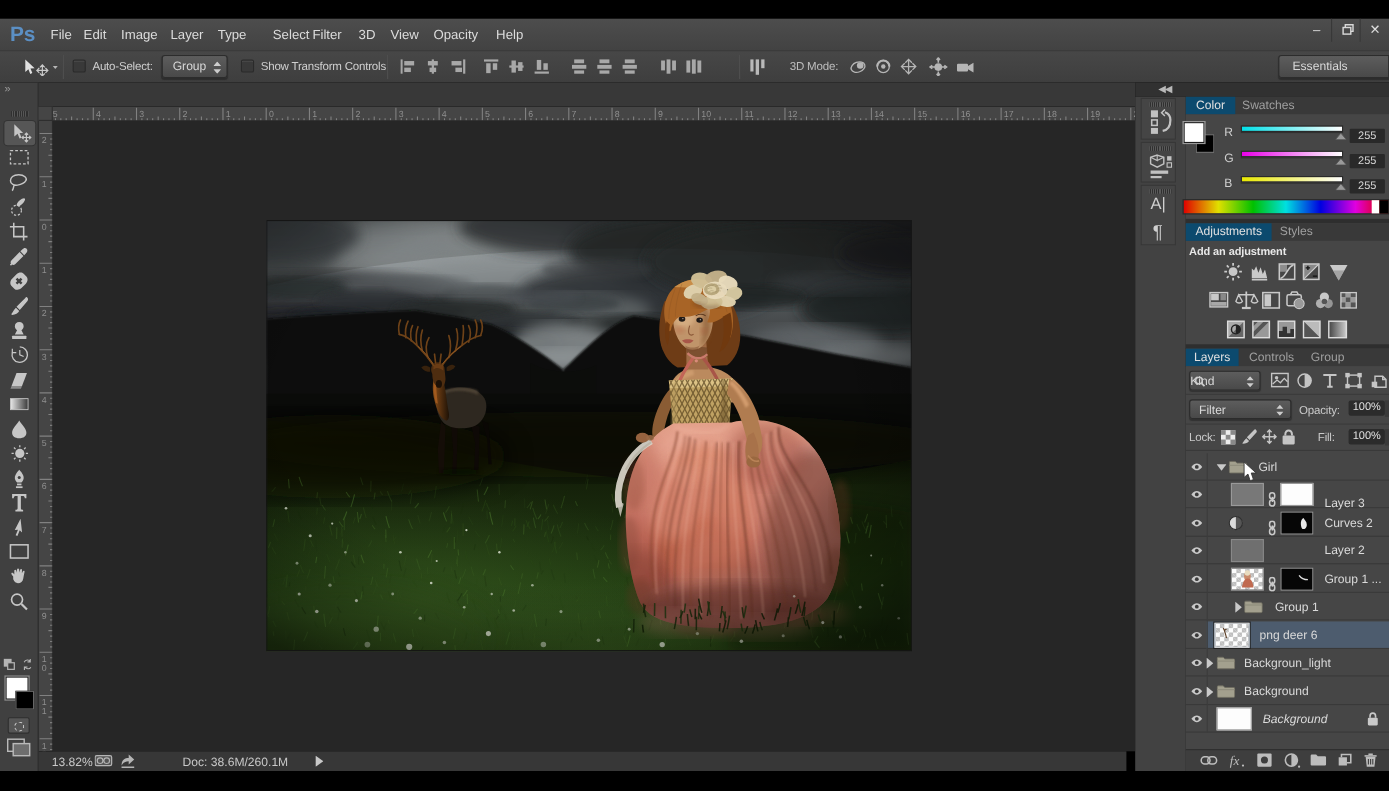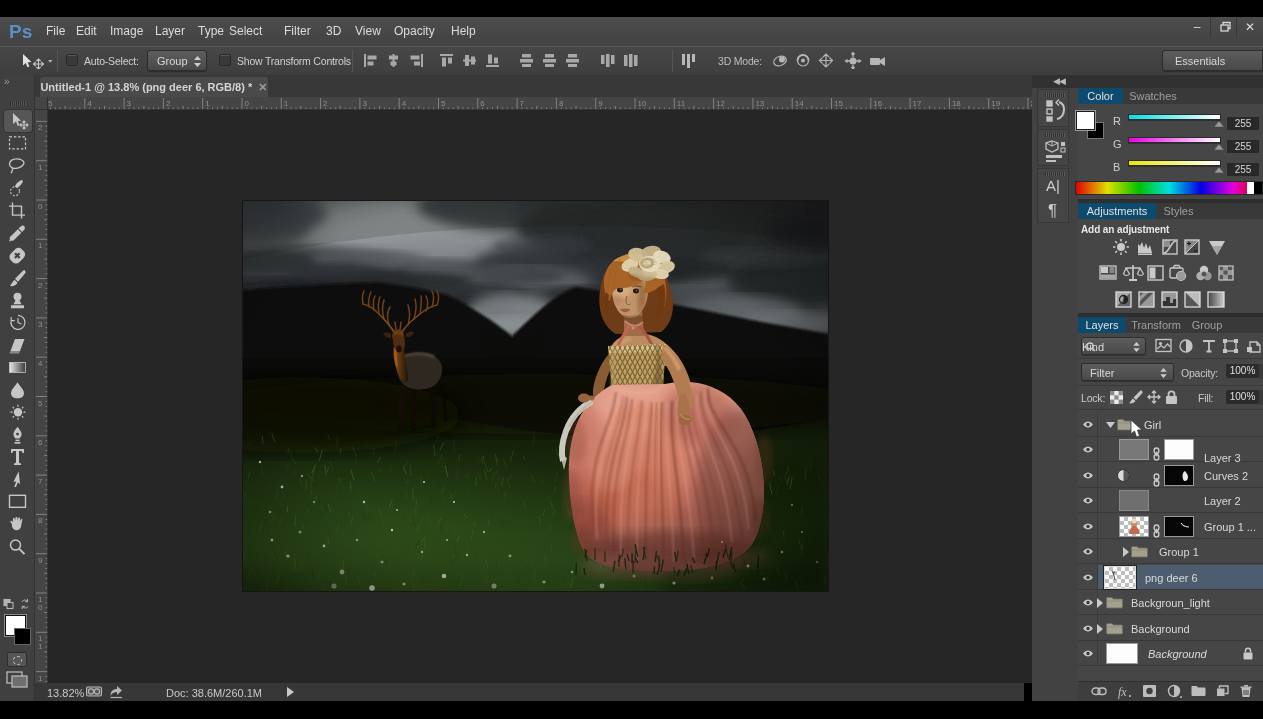--- a/index.html
+++ b/index.html
@@ -46,21 +46,21 @@
 </style></head><body>
 <div id="app">
 <div class="a" id="menubar"></div>
 <div class="a" id="pslogo">Ps</div>
 
 <div class="menu" style="left:46px">File</div>
 <div class="menu" style="left:76px">Edit</div>
 <div class="menu" style="left:110px">Image</div>
 <div class="menu" style="left:155px">Layer</div>
 <div class="menu" style="left:198px">Type</div>
-<div class="menu" style="left:229px">Select</div>
+<div class="menu" style="left:248px">Select</div>
 <div class="menu" style="left:284px">Filter</div>
 <div class="menu" style="left:326px">3D</div>
 <div class="menu" style="left:355px">View</div>
 <div class="menu" style="left:394px">Opacity</div>
 <div class="menu" style="left:451px">Help</div>
 
 <div class="winbtn" style="left:1184px;border-left:none">–</div>
 <div class="winbtn" style="left:1210px">
   <svg width="26" height="21" viewBox="0 0 26 21">
         <g fill="none" stroke="#d8d8d8" stroke-width="1.3">
@@ -285,21 +285,20 @@
 <div class="a" style="left:5px;top:615px;width:21px;height:21px;background:#fff;border:1px solid #111;box-shadow:0 0 0 1px #888"></div>
 <div class="a" style="left:14px;top:628px;width:17px;height:17px;background:#000;border:1px solid #666"></div>
 <div class="a" style="left:7px;top:652px;width:20px;height:15px;background:#565656;border:1px solid #2e2e2e;border-radius:2px">
       <div style="position:absolute;left:5px;top:2.5px;width:9px;height:9px;border-radius:50%;border:1.2px dashed #c9c9c9"></div>
     </div>
 <svg class="a" style="left:6px;top:671px" width="24" height="18" viewBox="0 0 24 18">
       <rect x="1" y="1" width="15" height="11" fill="none" stroke="#b9b9b9" stroke-width="1.3"></rect>
       <rect x="6" y="5" width="15" height="11" fill="#6e6e6e" stroke="#b9b9b9" stroke-width="1.3"></rect>
     </svg>
 <div class="a" id="tabbar"></div>
-<div class="a" id="doctab" style="left:40px;top:77px">Untitled-1 @ 13.8% (png deer 6, RGB/8) * &nbsp;<span style="color:#9a9a9a">✕</span></div>
 <svg class="a" style="left:35px;top:97px" width="997" height="13" viewBox="0 0 997 13">
       <rect width="997" height="13" fill="#454545"></rect>
       <path d="M10.5 1 V13 M15.4 10.5 V13 M20.3 10.5 V13 M25.2 10.5 V13 M30.1 9.0 V13 M35.1 10.5 V13 M40.0 10.5 V13 M44.9 10.5 V13 M49.8 1 V13 M54.7 10.5 V13 M59.6 10.5 V13 M64.5 10.5 V13 M69.5 9.0 V13 M74.4 10.5 V13 M79.3 10.5 V13 M84.2 10.5 V13 M89.1 1 V13 M94.0 10.5 V13 M98.9 10.5 V13 M103.8 10.5 V13 M108.8 9.0 V13 M113.7 10.5 V13 M118.6 10.5 V13 M123.5 10.5 V13 M128.4 1 V13 M133.3 10.5 V13 M138.2 10.5 V13 M143.1 10.5 V13 M148.1 9.0 V13 M153.0 10.5 V13 M157.9 10.5 V13 M162.8 10.5 V13 M167.7 1 V13 M172.6 10.5 V13 M177.5 10.5 V13 M182.4 10.5 V13 M187.3 9.0 V13 M192.3 10.5 V13 M197.2 10.5 V13 M202.1 10.5 V13 M207.0 1 V13 M211.9 10.5 V13 M216.8 10.5 V13 M221.7 10.5 V13 M226.7 9.0 V13 M231.6 10.5 V13 M236.5 10.5 V13 M241.4 10.5 V13 M246.3 1 V13 M251.2 10.5 V13 M256.1 10.5 V13 M261.0 10.5 V13 M265.9 9.0 V13 M270.9 10.5 V13 M275.8 10.5 V13 M280.7 10.5 V13 M285.6 1 V13 M290.5 10.5 V13 M295.4 10.5 V13 M300.3 10.5 V13 M305.2 9.0 V13 M310.2 10.5 V13 M315.1 10.5 V13 M320.0 10.5 V13 M324.9 1 V13 M329.8 10.5 V13 M334.7 10.5 V13 M339.6 10.5 V13 M344.5 9.0 V13 M349.5 10.5 V13 M354.4 10.5 V13 M359.3 10.5 V13 M364.2 1 V13 M369.1 10.5 V13 M374.0 10.5 V13 M378.9 10.5 V13 M383.8 9.0 V13 M388.8 10.5 V13 M393.7 10.5 V13 M398.6 10.5 V13 M403.5 1 V13 M408.4 10.5 V13 M413.3 10.5 V13 M418.2 10.5 V13 M423.1 9.0 V13 M428.1 10.5 V13 M433.0 10.5 V13 M437.9 10.5 V13 M442.8 1 V13 M447.7 10.5 V13 M452.6 10.5 V13 M457.5 10.5 V13 M462.4 9.0 V13 M467.4 10.5 V13 M472.3 10.5 V13 M477.2 10.5 V13 M482.1 1 V13 M487.0 10.5 V13 M491.9 10.5 V13 M496.8 10.5 V13 M501.7 9.0 V13 M506.7 10.5 V13 M511.6 10.5 V13 M516.5 10.5 V13 M521.4 1 V13 M526.3 10.5 V13 M531.2 10.5 V13 M536.1 10.5 V13 M541.0 9.0 V13 M546.0 10.5 V13 M550.9 10.5 V13 M555.8 10.5 V13 M560.7 1 V13 M565.6 10.5 V13 M570.5 10.5 V13 M575.4 10.5 V13 M580.4 9.0 V13 M585.3 10.5 V13 M590.2 10.5 V13 M595.1 10.5 V13 M600.0 1 V13 M604.9 10.5 V13 M609.8 10.5 V13 M614.7 10.5 V13 M619.6 9.0 V13 M624.6 10.5 V13 M629.5 10.5 V13 M634.4 10.5 V13 M639.3 1 V13 M644.2 10.5 V13 M649.1 10.5 V13 M654.0 10.5 V13 M658.9 9.0 V13 M663.9 10.5 V13 M668.8 10.5 V13 M673.7 10.5 V13 M678.6 1 V13 M683.5 10.5 V13 M688.4 10.5 V13 M693.3 10.5 V13 M698.2 9.0 V13 M703.2 10.5 V13 M708.1 10.5 V13 M713.0 10.5 V13 M717.9 1 V13 M722.8 10.5 V13 M727.7 10.5 V13 M732.6 10.5 V13 M737.5 9.0 V13 M742.5 10.5 V13 M747.4 10.5 V13 M752.3 10.5 V13 M757.2 1 V13 M762.1 10.5 V13 M767.0 10.5 V13 M771.9 10.5 V13 M776.8 9.0 V13 M781.8 10.5 V13 M786.7 10.5 V13 M791.6 10.5 V13 M796.5 1 V13 M801.4 10.5 V13 M806.3 10.5 V13 M811.2 10.5 V13 M816.1 9.0 V13 M821.1 10.5 V13 M826.0 10.5 V13 M830.9 10.5 V13 M835.8 1 V13 M840.7 10.5 V13 M845.6 10.5 V13 M850.5 10.5 V13 M855.4 9.0 V13 M860.4 10.5 V13 M865.3 10.5 V13 M870.2 10.5 V13 M875.1 1 V13 M880.0 10.5 V13 M884.9 10.5 V13 M889.8 10.5 V13 M894.7 9.0 V13 M899.7 10.5 V13 M904.6 10.5 V13 M909.5 10.5 V13 M914.4 1 V13 M919.3 10.5 V13 M924.2 10.5 V13 M929.1 10.5 V13 M934.0 9.0 V13 M939.0 10.5 V13 M943.9 10.5 V13 M948.8 10.5 V13 M953.7 1 V13 M958.6 10.5 V13 M963.5 10.5 V13 M968.4 10.5 V13 M973.3 9.0 V13 M978.3 10.5 V13 M983.2 10.5 V13 M988.1 10.5 V13 M993.0 1 V13" stroke="#818181" stroke-width="1"></path>
       <text x="13.0" y="9" font-size="8" fill="#8f8f8f" font-family="Liberation Sans">5</text>
       <text x="52.3" y="9" font-size="8" fill="#8f8f8f" font-family="Liberation Sans">4</text>
       <text x="91.6" y="9" font-size="8" fill="#8f8f8f" font-family="Liberation Sans">3</text>
       <text x="130.9" y="9" font-size="8" fill="#8f8f8f" font-family="Liberation Sans">2</text>
       <text x="170.2" y="9" font-size="8" fill="#8f8f8f" font-family="Liberation Sans">1</text>
       <text x="209.5" y="9" font-size="8" fill="#8f8f8f" font-family="Liberation Sans">0</text>
       <text x="248.8" y="9" font-size="8" fill="#8f8f8f" font-family="Liberation Sans">1</text>
@@ -1470,21 +1469,21 @@
             </linearGradient>
           </defs>
           <rect x="0" y="0" width="16" height="15" fill="url(#adjg)"></rect>
           <rect x="0" y="0" width="16" height="15" fill="none" stroke="#ddd" stroke-width="1.3"></rect>
         </g>
 </g>
     </svg>
 <div class="a pgap" style="left:1078px;top:313px;height:4px"></div>
     <div class="a ptabs" style="left:1078px;top:317px"></div>
 <div class="a ptab on" style="left:1078px;top:317px;width:48px">Layers</div>
-<div class="a ptab" style="left:1126px;top:317px;width:60px">Transform</div>
+<div class="a ptab" style="left:1126px;top:317px;width:60px">Controls</div>
 <div class="a ptab" style="left:1186px;top:317px;width:42px">Group</div>
 <div class="a" style="left:1078px;top:333px;width:185px;height:368px;background:#464646"></div>
 <div class="drop" style="left:1081px;top:337px;width:65px;height:18px"><svg width="10" height="10" viewBox="0 0 10 10" style="position:absolute;left:4px;top:4px">
         <circle cx="4" cy="4" r="3" fill="none" stroke="#ccc" stroke-width="1.4"></circle>
         <path d="M6.2 6.2 L9 9" stroke="#ccc" stroke-width="1.6"></path>
       </svg><span style="line-height:18px;font-size:11px">Kind</span><svg width="7" height="10" viewBox="0 0 7 11" style="position:absolute;right:5px;top:4px">
         <path d="M0 4 L3.5 0 L7 4 Z M0 7 L3.5 11 L7 7 Z" fill="#ccc"></path>
       </svg></div>
 <svg class="a" style="left:1155px;top:338px" width="108" height="16" viewBox="0 0 108 16">
       <g fill="none" stroke="#c5c5c5" stroke-width="1.3">

